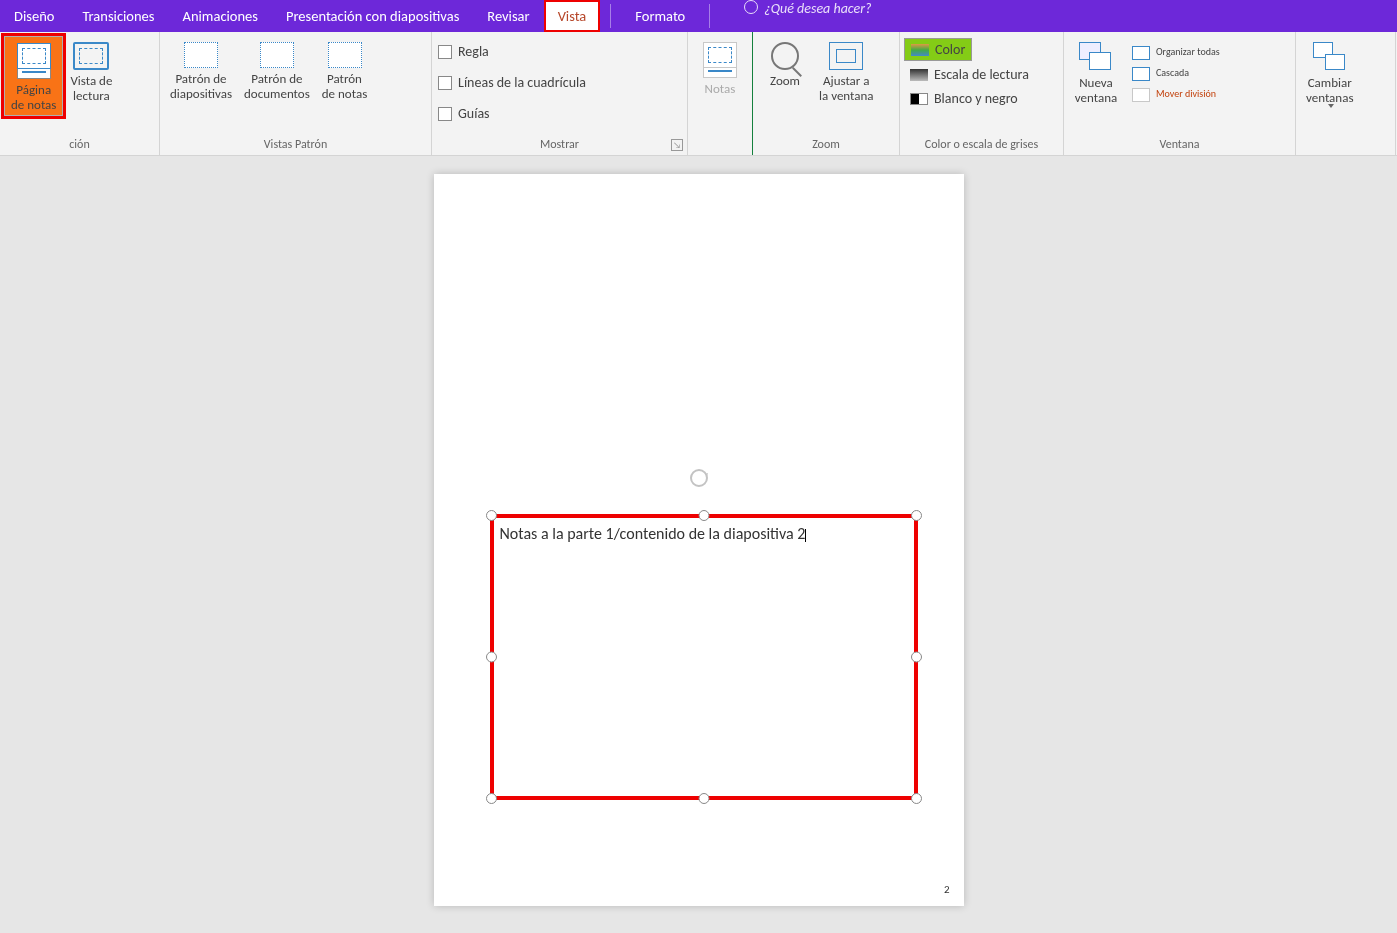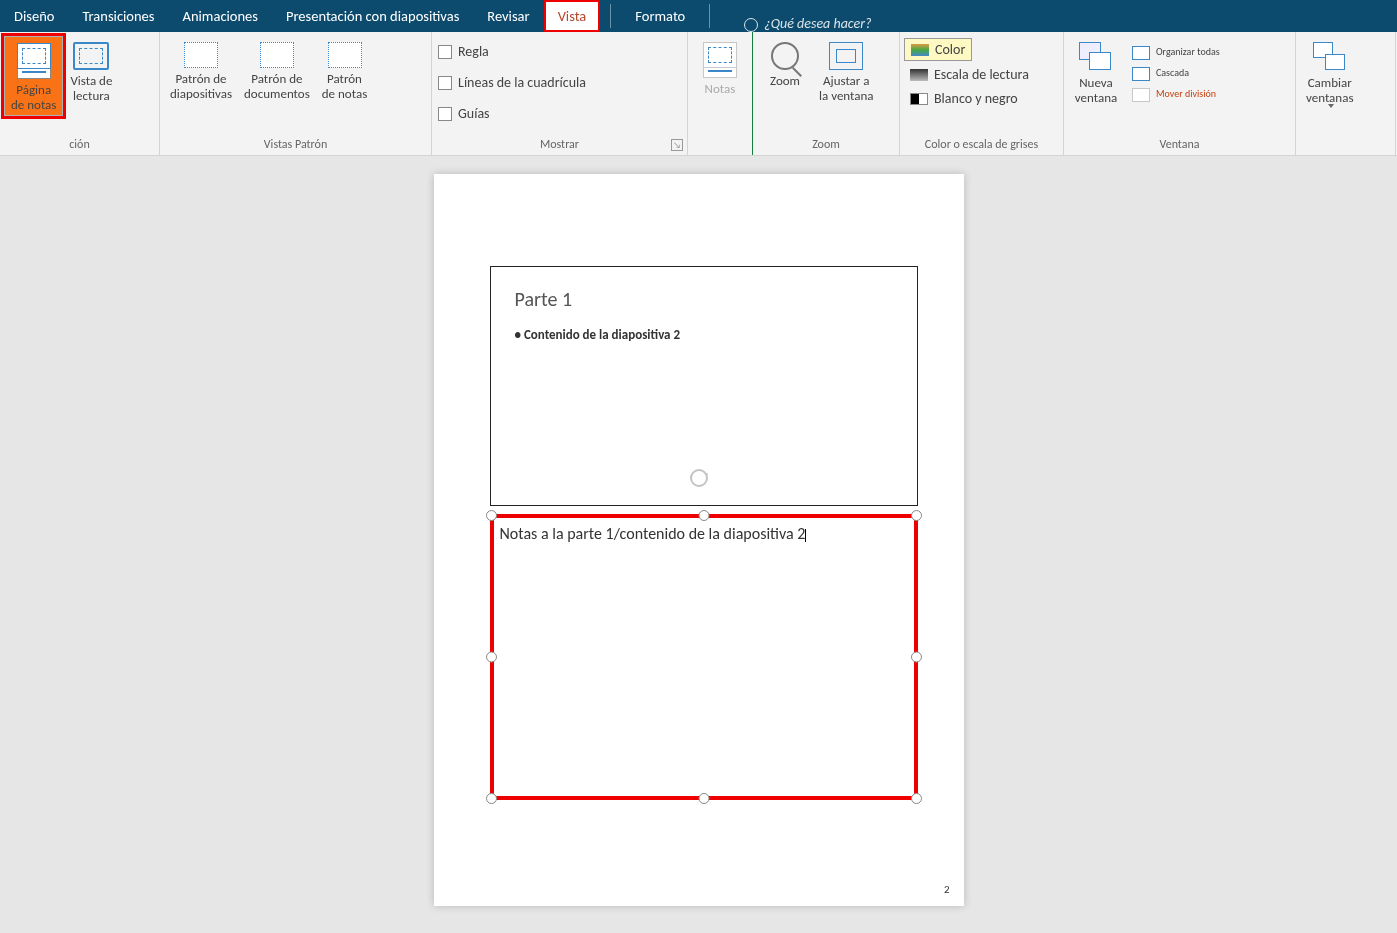--- a/index.html
+++ b/index.html
@@ -6,21 +6,21 @@
   body {
     margin: 0;
     font-family: "Segoe UI", Calibri, sans-serif;
     background: #e6e6e6;
     font-size: 14px;
     color: #333;
     overflow: hidden;
   }
   .tabbar {
     height: 32px;
-    background: #0c4a6e;
+    background: #6d28d9;
     display: flex;
     align-items: stretch;
     color: #fff;
     padding-left: 0;
     position: relative;
   }
   .tab {
     display: flex;
     align-items: center;
     padding: 0 14px;
@@ -28,21 +28,21 @@
     cursor: pointer;
   }
   .tab.active {
     background: #fff;
     color: #b7472a;
     border: 2px solid #e00;
     padding: 0 12px;
   }
   .search-help {
     display: flex;
-    align-items: flex-end;
+    align-items: flex-start;
     padding-left: 24px;
     color: #fff;
     opacity: 0.85;
     font-style: italic;
     gap: 6px;
   }
   .bulb {
     width: 14px; height: 14px;
     border: 1px solid #fff;
     border-radius: 50%;
@@ -143,21 +143,21 @@
     display:flex; align-items:center; gap:6px; font-size:14px; color:#444;
     padding: 3px 2px; cursor:pointer;
   }
   .checkbox .box {
     width:14px; height:14px; border:1px solid #888; background:#fff;
   }
   .color-button {
     display:flex; align-items:center; gap:6px; font-size:14px; color:#444;
     padding: 2px 6px; cursor:pointer;
   }
-  .color-button.active { background:#fef9c3; border:1px solid #999; }
+  .color-button.active { background:#84cc16; border:1px solid #999; }
   .color-chip {
     width:18px; height:12px; display:inline-block;
   }
   .mini-icon {
     width:18px; height:14px; border:1px solid #3a88c8; background:#fff;
     display:inline-block; position:relative; top:2px;
   }
   .small-button {
     display:flex; align-items:center; gap:6px; font-size:10px; color:#444; padding:2px 4px; cursor:pointer;
   }
@@ -382,24 +382,20 @@
 ventanas</div>
       </div>
     </div>
     <div class="ribbon-group-title">&nbsp;</div>
   </div>
 
 </div>
 
 <div class="workspace">
   <div class="page">
-    <div class="slide-preview">
-      <h2>Parte 1</h2>
-      <div class="bullet">• <span>Contenido de la diapositiva 2</span></div>
-    </div>
 
     <div class="rotate-handle">
       <svg width="22" height="22" viewBox="0 0 22 22">
         <circle cx="11" cy="11" r="8" fill="none" stroke="#888" stroke-width="2"></circle>
         <path d="M17 7 l3 -1 l-1 3 z" fill="#888"></path>
       </svg>
     </div>
 
     <div class="notes-frame">
       <div class="notes-text">

